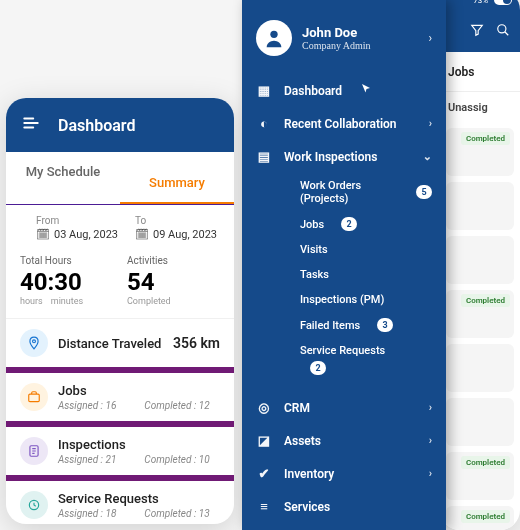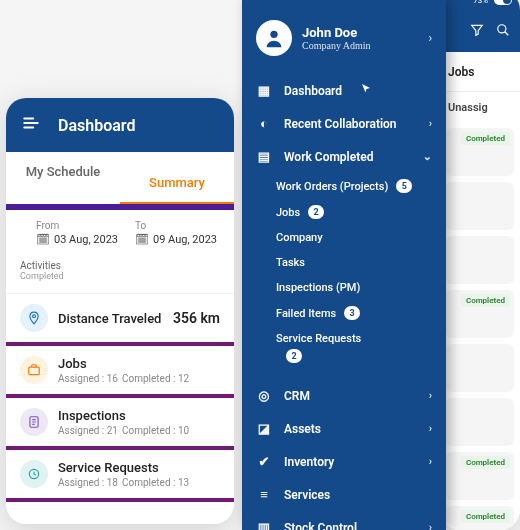--- a/index.html
+++ b/index.html
@@ -20,42 +20,42 @@
 .ph-header {
   background: #154a8a;
   height: 54px;
   display: flex;
   align-items: center;
   padding: 0 16px;
   color: #fff;
 }
 .ph-header .ham { font-size: 18px; margin-right: 18px; }
 .ph-header .title { font-size: 16px; font-weight: 600; }
-.tabs { display: flex; border-bottom: 6px solid #4c1d95; }
+.tabs { display: flex; border-bottom: 1px solid #4c1d95; }
 .tab { flex: 1; text-align: center; padding: 12px 0; font-size: 13px; font-weight: 500; color: #666; }
 .tab.active { color: #f57c00; border-bottom: 2px solid #f57c00; margin-top: 11px; }
 .date-range { display: flex; padding: 10px 14px 4px; gap: 14px; margin-left: 16px; }
 .date-col { flex: 1; }
 .date-label { font-size: 10px; color: #888; }
 .date-val { font-size: 11px; color: #333; display: flex; align-items: center; gap: 4px; margin-top: 2px; }
 .cal-icon { font-size: 11px; }
 .stats-row { display: flex; padding: 10px 14px 12px; gap: 14px; border-bottom: 1px solid #f0f0f0; }
 .stat-col { flex: 1; }
 .stat-label { font-size: 10px; color: #666; }
 .stat-big { font-size: 24px; font-weight: 700; color: #000; margin-top: 2px; }
 .stat-sub { font-size: 9px; color: #999; display: flex; gap: 8px; }
-.row-item { display: flex; align-items: center; padding: 10px 14px; border-bottom: 4px solid #701a75; gap: 10px; }
+.row-item { display: flex; align-items: center; padding: 10px 14px; border-bottom: 6px solid #701a75; gap: 10px; }
 .row-icon { width: 28px; height: 28px; border-radius: 14px; display: flex; align-items: center; justify-content: center; font-size: 14px; flex-shrink: 0; }
 .icon-loc { background: #e3f2fd; color: #1976d2; }
 .icon-jobs { background: #fff3e0; color: #f57c00; }
 .icon-insp { background: #ede7f6; color: #7e57c2; }
 .icon-sr { background: #e0f2f1; color: #26a69a; }
 .row-body { flex: 1; }
 .row-title { font-size: 13px; font-weight: 500; color: #222; }
-.row-meta { font-size: 10px; color: #888; display: flex; gap: 4px; margin-top: 2px; }
+.row-meta { font-size: 10px; color: #888; display: flex; gap: 28px; margin-top: 2px; font-style: italic; }
 .row-value { font-size: 14px; font-weight: 600; color: #222; }
 
 
 .phone-right-bg {
   position: absolute;
   right: 0;
   top: -10px;
   width: 80px;
   height: 540px;
   background: #fff;
@@ -86,21 +86,21 @@
 }
 .dr-profile { display:flex; align-items:center; padding:20px 14px 18px; gap:10px; }
 .dr-avatar { width:36px; height:36px; border-radius:18px; background:#fff; color:#154a8a; display:flex; align-items:center; justify-content:center; }
 .dr-avatar svg { width:22px; height:22px; }
 .dr-pname { font-size:13px; font-weight:700; }
 .dr-prole { font-size:10px; opacity:0.85;font-family:Liberation Serif, serif; }
 .dr-chev-profile { margin-left:auto; font-size:12px; opacity:0.9;}
 .dr-item { display:flex; align-items:center; padding:9px 14px; gap:12px; font-size:12px; font-weight:600; cursor:pointer; }
 .dr-item .dr-ico { width:16px; text-align:center; font-size:13px; opacity:0.95; }
 .dr-item .dr-chev { margin-left:auto; font-size:11px; opacity:0.85; }
-.dr-sub { padding-left:34px; font-size:11px; font-weight:500; display:flex; align-items:center; gap:8px; padding-top:6px; padding-bottom:6px; padding-right:14px; }
+.dr-sub { padding-left:34px; font-size:11px; font-weight:500; display:flex; align-items:center; gap:17px; padding-top:6px; padding-bottom:6px; padding-right:14px;margin-left:24px; }
 .dr-badge { background:#fff; color:#154a8a; font-size:9px; font-weight:700; border-radius:8px; min-width:16px; height:14px; display:inline-flex; align-items:center; justify-content:center; padding:0 4px; }
 .dr-badge.offset { margin-left:10px; margin-top:-2px; }
 .cursor-ico { margin-left:6px; font-size:12px; }
 </style>
 </head>
 <body>
 
 <div class="phone-right-bg">
   <div class="pr-status">
     <span>73%</span>
@@ -167,21 +167,30 @@
     <div class="date-col">
       <div class="date-label">To</div>
       <div class="date-val">
           <span class="cal-icon">🗓</span>
           <span>09 Aug, 2023</span>
         </div>
     </div>
   </div>
   <div class="stats-row">
     <div class="stat-col">
+      <div class="stat-label">Total Hours</div>
+      <div class="stat-big">40:30</div>
+      <div class="stat-sub">
+          <span>hours</span>
+          <span>minutes</span>
+        </div>
+    </div>
+    <div class="stat-col">
       <div class="stat-label">Activities</div>
+      <div class="stat-big">54</div>
       <div class="stat-sub">
           <span>Completed</span>
         </div>
     </div>
   </div>
   <div class="row-item">
     <div class="row-icon icon-loc">
       <svg width="14" height="14" viewBox="0 0 24 24" fill="none" stroke="#1976d2" stroke-width="2">
           <path d="M12 2C8 2 5 5 5 9c0 5 7 13 7 13s7-8 7-13c0-4-3-7-7-7z"></path>
           <circle cx="12" cy="9" r="2.5"></circle>
@@ -265,34 +274,34 @@
   </div>
 
   <div class="dr-item">
     <span class="dr-ico">◐</span>
     <span>Recent Collaboration</span>
     <span class="dr-chev">›</span>
   </div>
 
   <div class="dr-item">
     <span class="dr-ico">▤</span>
-    <span>Work Completed</span>
+    <span>Work Inspections</span>
     <span class="dr-chev">⌄</span>
   </div>
 
   <div class="dr-sub">
     <span>Work Orders (Projects)</span>
     <span class="dr-badge">5</span>
   </div>
   <div class="dr-sub">
     <span>Jobs</span>
     <span class="dr-badge">2</span>
   </div>
   <div class="dr-sub">
-      <span>Company</span>
+      <span>Visits</span>
     </div>
   <div class="dr-sub">
       <span>Tasks</span>
     </div>
   <div class="dr-sub">
       <span>Inspections (PM)</span>
     </div>
   <div class="dr-sub">
     <span>Failed Items</span>
     <span class="dr-badge">3</span>

